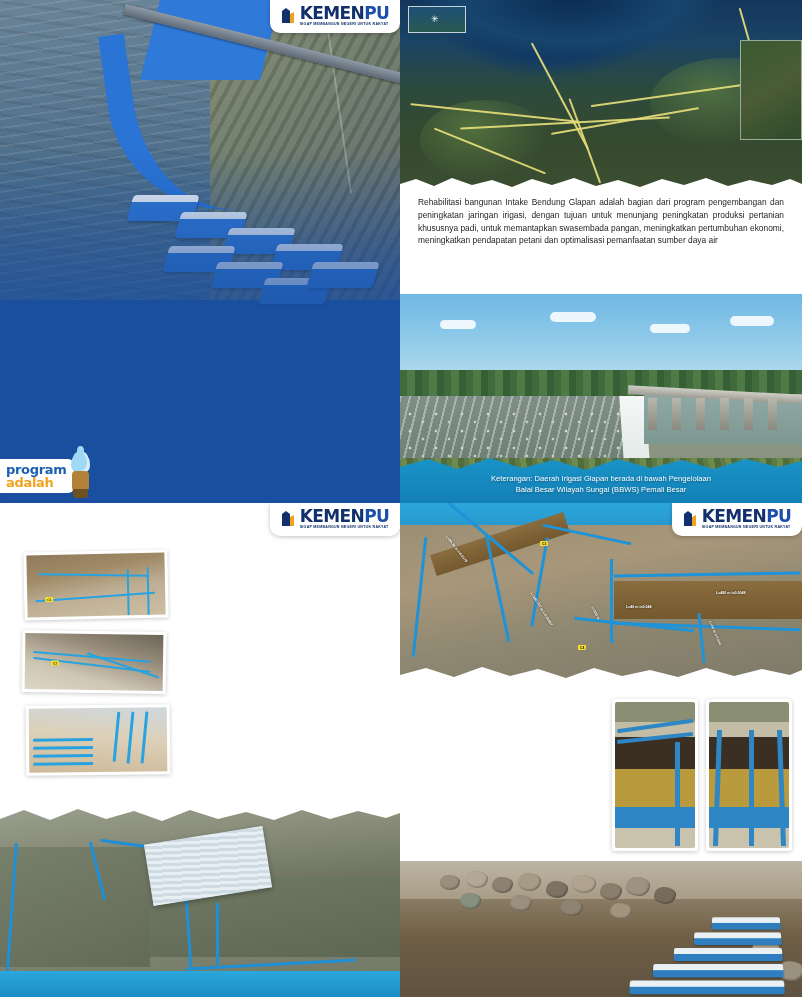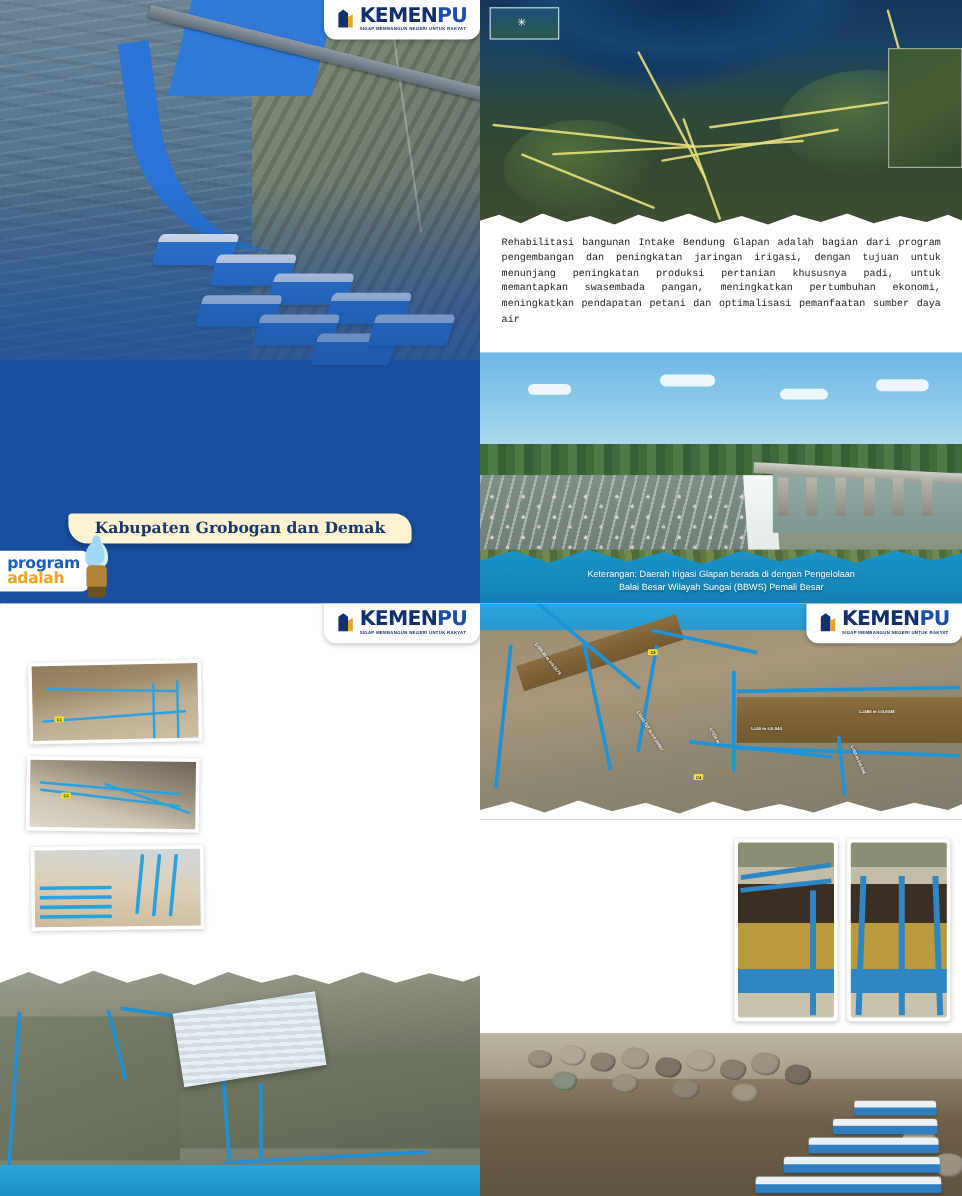--- a/index.html
+++ b/index.html
@@ -232,21 +232,21 @@
       402px 100%, 0 100%
     );
   }
   .desc-text {
     position:absolute; left:18px; right:18px; top:196px;
     font-size: 8.4px;
     line-height: 1.52;
     color: #1d1d1d;
     text-align: justify;
     z-index: 9;
-    font-family: Liberation Mono, monospace;
+    font-family: Liberation Sans, sans-serif;
   }
 
   .river-photo {
     position:absolute; left:0; top:290px; width:402px; height:213px;
     background:
       linear-gradient(180deg,#7fc2e8 0%, #9ed2ec 20%, #8fb79b 42%, #6e8f74 52%, #8f9a86 62%, #7d8b78 100%);
     overflow:hidden;
     z-index: 5;
   }
   .river-photo .sky { position:absolute; left:0;top:0;width:402px;height:92px;
@@ -477,23 +477,20 @@
       <div class="logo-words">
         <div class="logo-row">
           <span class="logo-kemen">KEMEN</span>
           <span class="logo-pu">PU</span>
         </div>
         <span class="logo-tag">SIGAP MEMBANGUN NEGERI UNTUK RAKYAT</span>
       </div>
     </div>
 
 
-    <div class="hero-sub-wrap">
-      <span class="hero-sub">Kabupaten Grobogan dan Demak</span>
-    </div>
 
     <div class="baltek">
       <div class="baltek-card">
         <span class="baltek-t1">program</span>
         <span class="baltek-t2">adalah</span>
       </div>
       <div class="mascot">
         <div class="drop"></div>
         <div class="body"></div>
         <div class="legs"></div>
@@ -541,21 +538,21 @@
       <div class="pilr" style="left:248px;"></div>
       <div class="pilr" style="left:272px;"></div>
       <div class="pilr" style="left:296px;"></div>
       <div class="pilr" style="left:320px;"></div>
       <div class="pilr" style="left:344px;"></div>
       <div class="pilr" style="left:368px;"></div>
       <div class="grass"></div>
 
       <div class="blue-band"></div>
       <div class="river-cap">
-        <div>Keterangan: Daerah Irigasi Glapan berada di dengan Pengelolaan</div>
+        <div>Keterangan: Daerah Irigasi Glapan berada di bawah Pengelolaan</div>
         <div>Balai Besar Wilayah Sungai (BBWS) Pemali Besar</div>
       </div>
     </div>
   </section>
 
   <section class="quad" id="q3">
     <div class="q3-bg"></div>
 
     <div class="logo-pill" style="left:270px;top:0;width:130px;">
       <div class="logo-mark">

